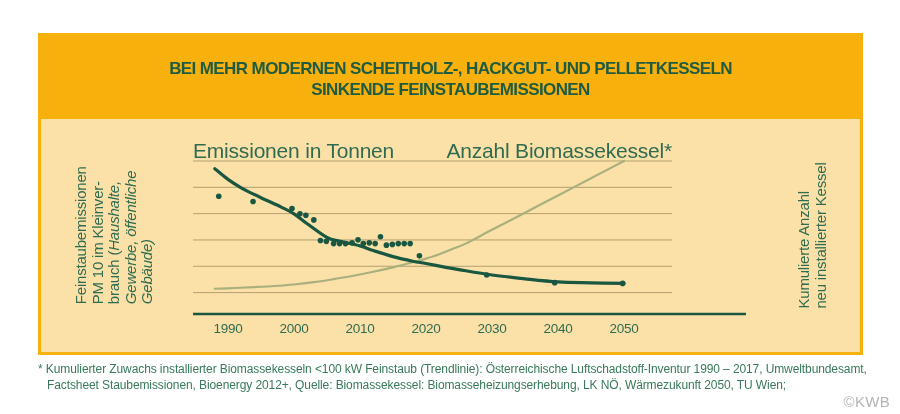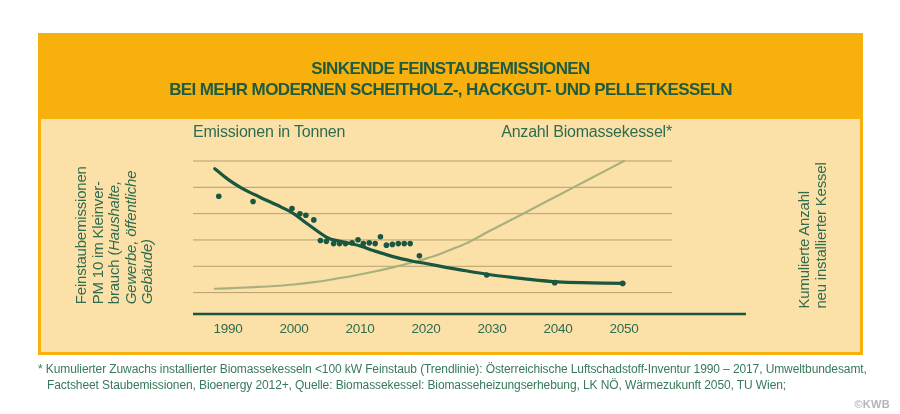--- a/index.html
+++ b/index.html
@@ -37,55 +37,55 @@
   .vlabel-box.right{left:716px;}
   .vlabel{
     transform:rotate(-90deg);
     color:#2F6B50;font-size:15px;line-height:16.5px;letter-spacing:-0.2px;
     white-space:nowrap;text-align:left;
   }
   .vlabel .it{font-style:italic;}
 
   
   .series-label{
-    position:absolute;top:4px;color:#2F6B50;font-size:16px;letter-spacing:-0.2px;
+    position:absolute;top:20px;color:#2F6B50;font-size:21px;letter-spacing:-0.2px;
     white-space:nowrap;
   }
   .series-label.left{left:152px;}
   .series-label.right{right:188px;text-align:center;margin-left:11px;}
 
   #plot-svg{position:absolute;left:0;top:0;}
   #plot-svg text{
     font-family:"Liberation Sans", sans-serif;font-size:13.5px;fill:#2F6B50;
     letter-spacing:-0.2px;
   }
 
   
   .footnote{
     position:absolute;left:38px;top:362px;width:830px;
     color:#37795A;font-size:12px;line-height:15.5px;letter-spacing:-0.1px;
   }
   .footnote .fn2{padding-left:9px;}
 
   .credit{
     position:absolute;right:10px;bottom:4px;
-    color:#B5B5B5;font-size:11px;font-weight:bold;letter-spacing:0.3px;
+    color:#B5B5B5;font-size:15px;font-weight:normal;letter-spacing:0.3px;
     text-shadow:0 0 1px #ffffff;
   }
 </style>
 </head>
 <body>
 
 <div class="page">
 
   <div class="figure">
 
     <div class="fig-header">
+      <div class="title-line">BEI MEHR MODERNEN SCHEITHOLZ-, HACKGUT- UND PELLETKESSELN</div>
       <div class="title-line">SINKENDE FEINSTAUBEMISSIONEN</div>
-      <div class="title-line">BEI MEHR MODERNEN SCHEITHOLZ-, HACKGUT- UND PELLETKESSELN</div>
     </div>
 
     <div class="fig-body">
 
       <div class="vlabel-box left">
         <div class="vlabel">
           <div>Feinstaubemissionen</div>
           <div>PM 10 im Kleinver-</div>
           <div><span>brauch (</span><span class="it">Haushalte,</span></div>
           <div class="it">Gewerbe, öffentliche</div>

